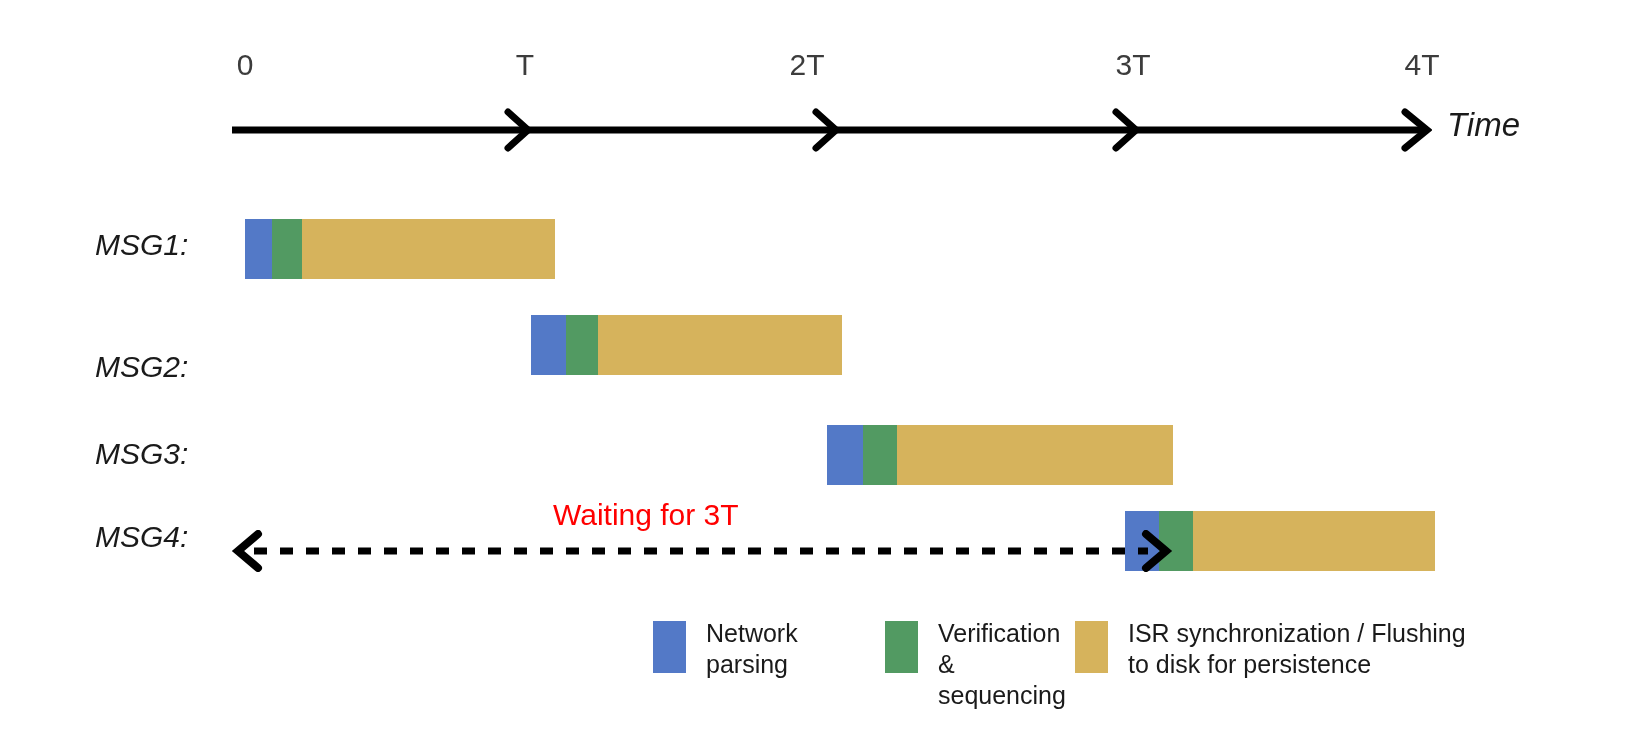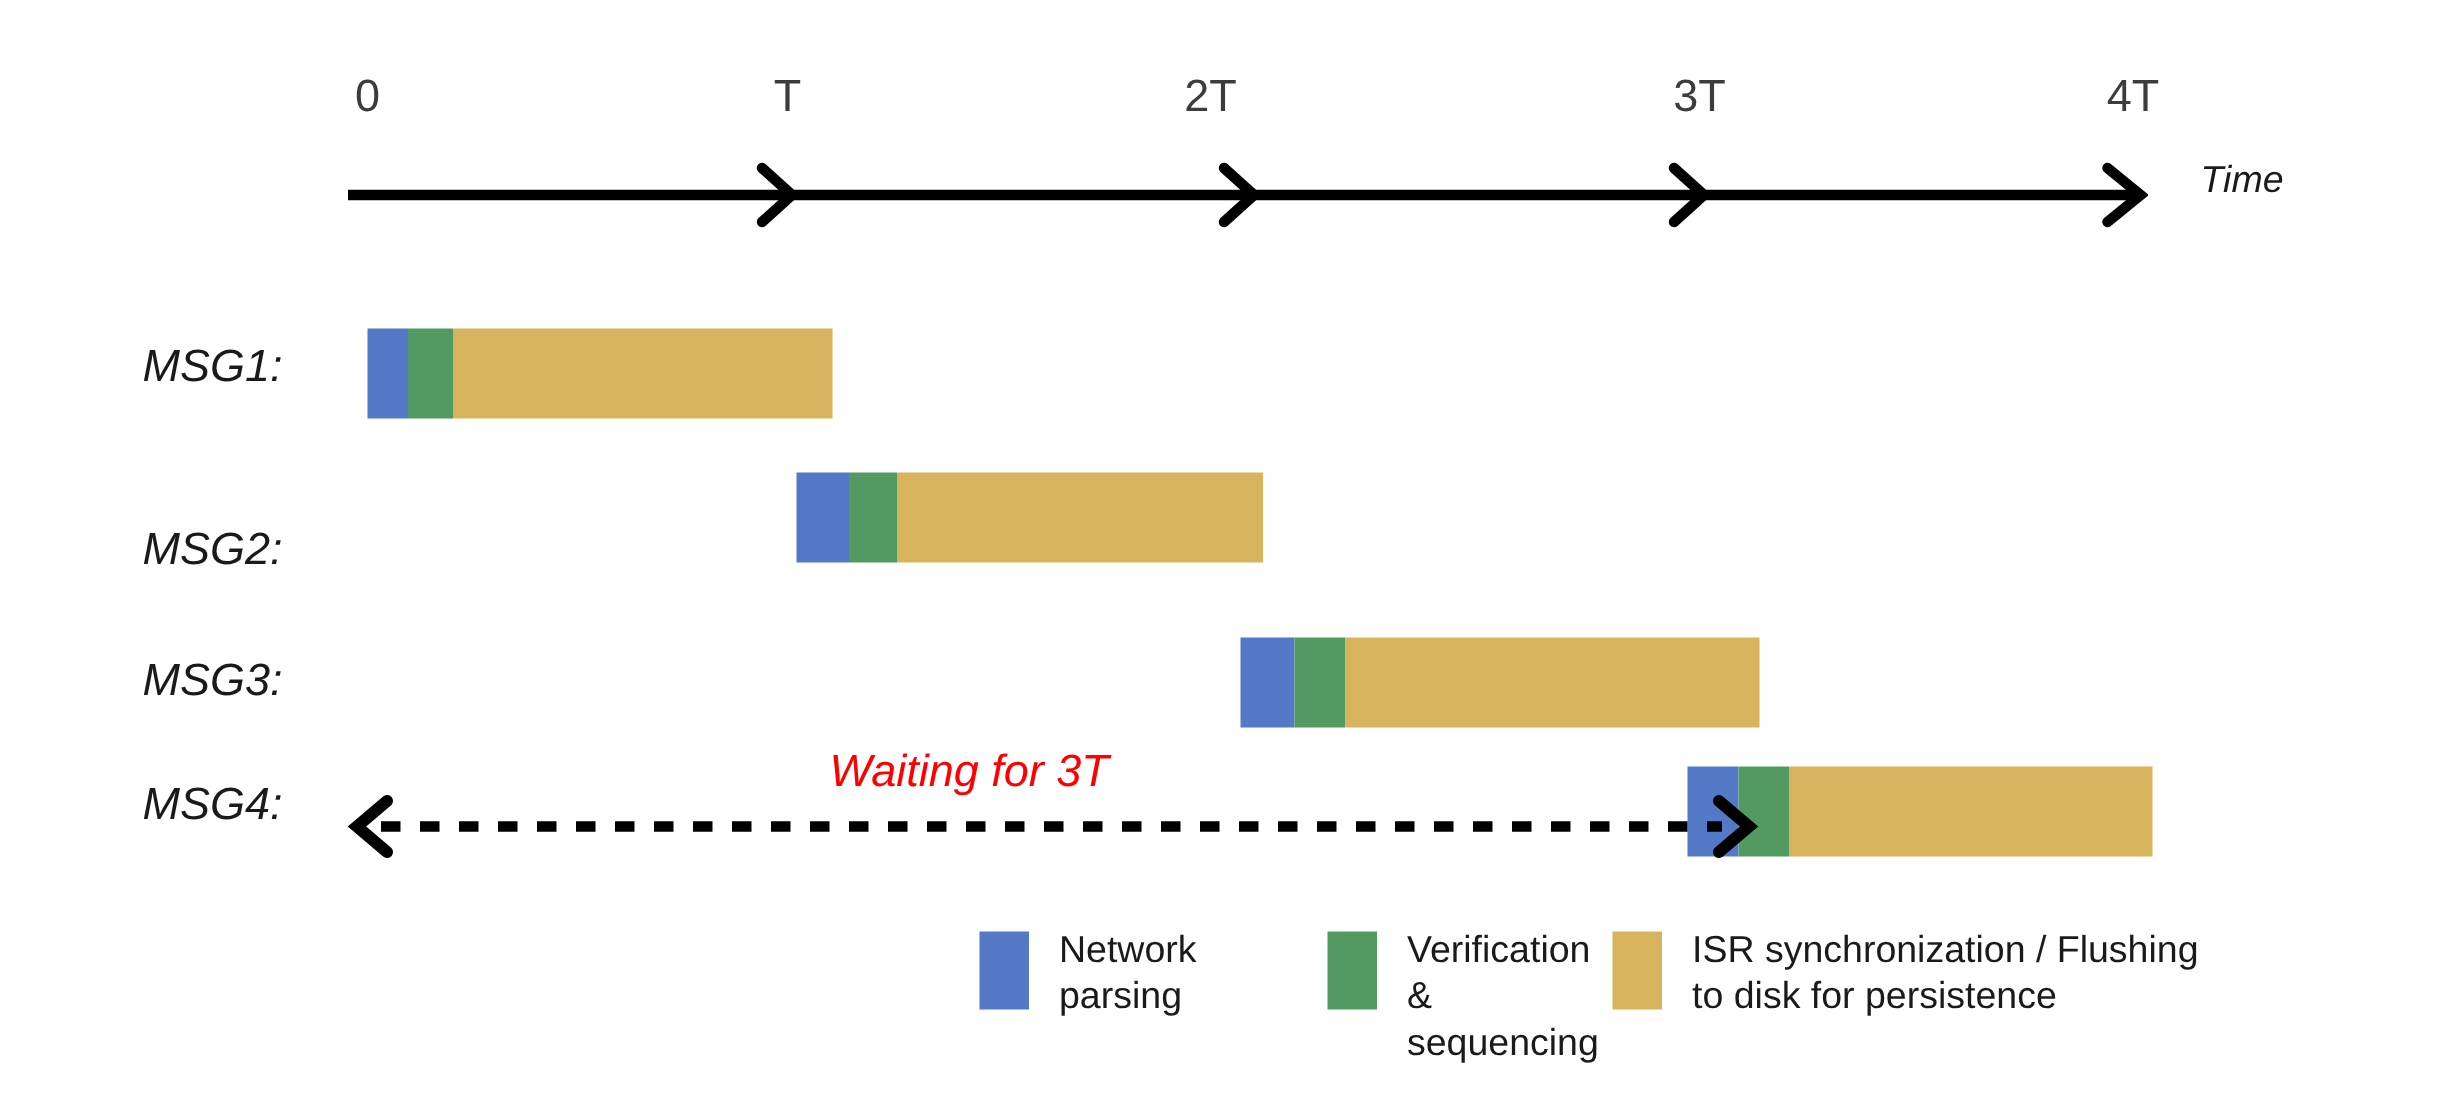--- a/index.html
+++ b/index.html
@@ -30,25 +30,24 @@
     font-size: 30px;
     color: #3c3c3c;
     font-family: "Liberation Sans", sans-serif;
     transform: translateX(-50%);
     white-space: nowrap;
   }
   #time-axis-label {
     position: absolute;
     left: 1447px;
     top: 106px;
-    font-size: 25px;
+    font-size: 33px;
     font-style: italic;
     color: #1a1a1a;
     white-space: nowrap;
-    margin-left: 20px;
   }
 
   
   .row-label {
     position: absolute;
     font-size: 30px;
     font-style: italic;
     color: #1a1a1a;
     white-space: nowrap;
   }
@@ -58,21 +57,20 @@
     display: flex;
   }
   .seg { height: 100%; }
 
   
   #waiting-label {
     position: absolute;
     left: 553px;
     top: 498px;
     font-size: 30px;
-    font-style: italic;
     color: #ff0000;
     white-space: nowrap;
   }
   #wait-arrow {
     position: absolute;
     left: 230px;
     top: 530px;
     width: 945px;
     height: 42px;
   }

